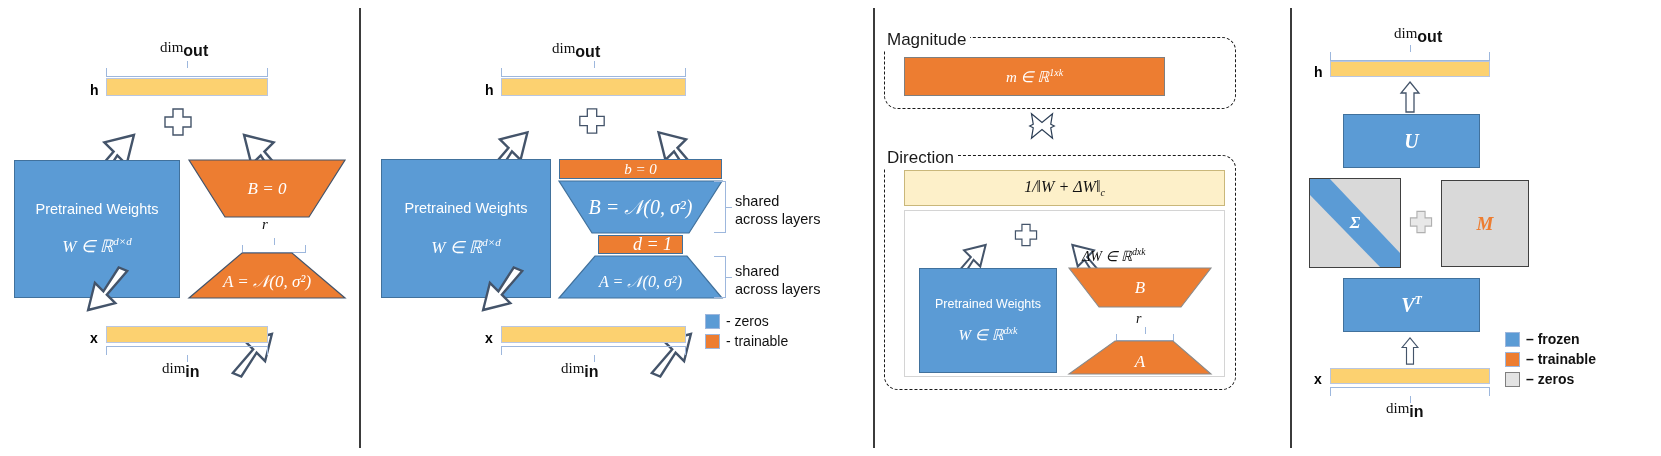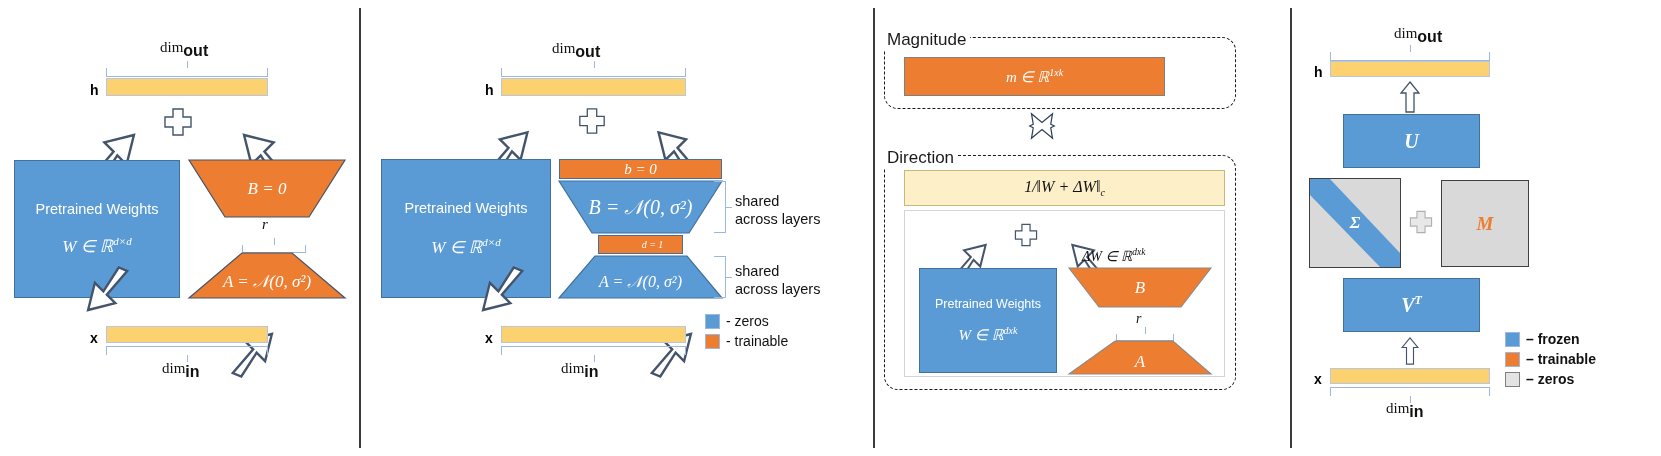--- a/index.html
+++ b/index.html
@@ -210,21 +210,21 @@
     </div>
 
     <div class="trap" style="left:200px;top:181px;width:163px;height:52px;">
       <svg width="163" height="52" viewBox="0 0 163 52" preserveAspectRatio="none">
         <polygon points="0,0 163,0 130,52 33,52" fill="#5b9bd5" stroke="#41719c" stroke-width="1.2"></polygon>
       </svg>
       <div class="tt mathit" style="font-size:20px;">B = 𝒩(0, σ²)</div>
     </div>
 
     <div class="orange" style="left:239px;top:235px;width:85px;height:19px;">
-      <span class="mathit" style="font-size:10px;margin-left:24px;">d = 1</span>
+      <span class="mathit" style="font-size:18px;margin-left:24px;">d = 1</span>
     </div>
 
     <div class="trap" style="left:200px;top:256px;width:163px;height:42px;">
       <svg width="163" height="42" viewBox="0 0 163 42" preserveAspectRatio="none">
         <polygon points="36,0 128,0 163,42 0,42" fill="#5b9bd5" stroke="#41719c" stroke-width="1.2"></polygon>
       </svg>
       <div class="tt mathit" style="font-size:16px;padding-top:10px;box-sizing:border-box;">A = 𝒩(0, σ²)</div>
     </div>
 
     <div class="sbrk" style="left:355px;top:181px;width:12px;height:52px;">

